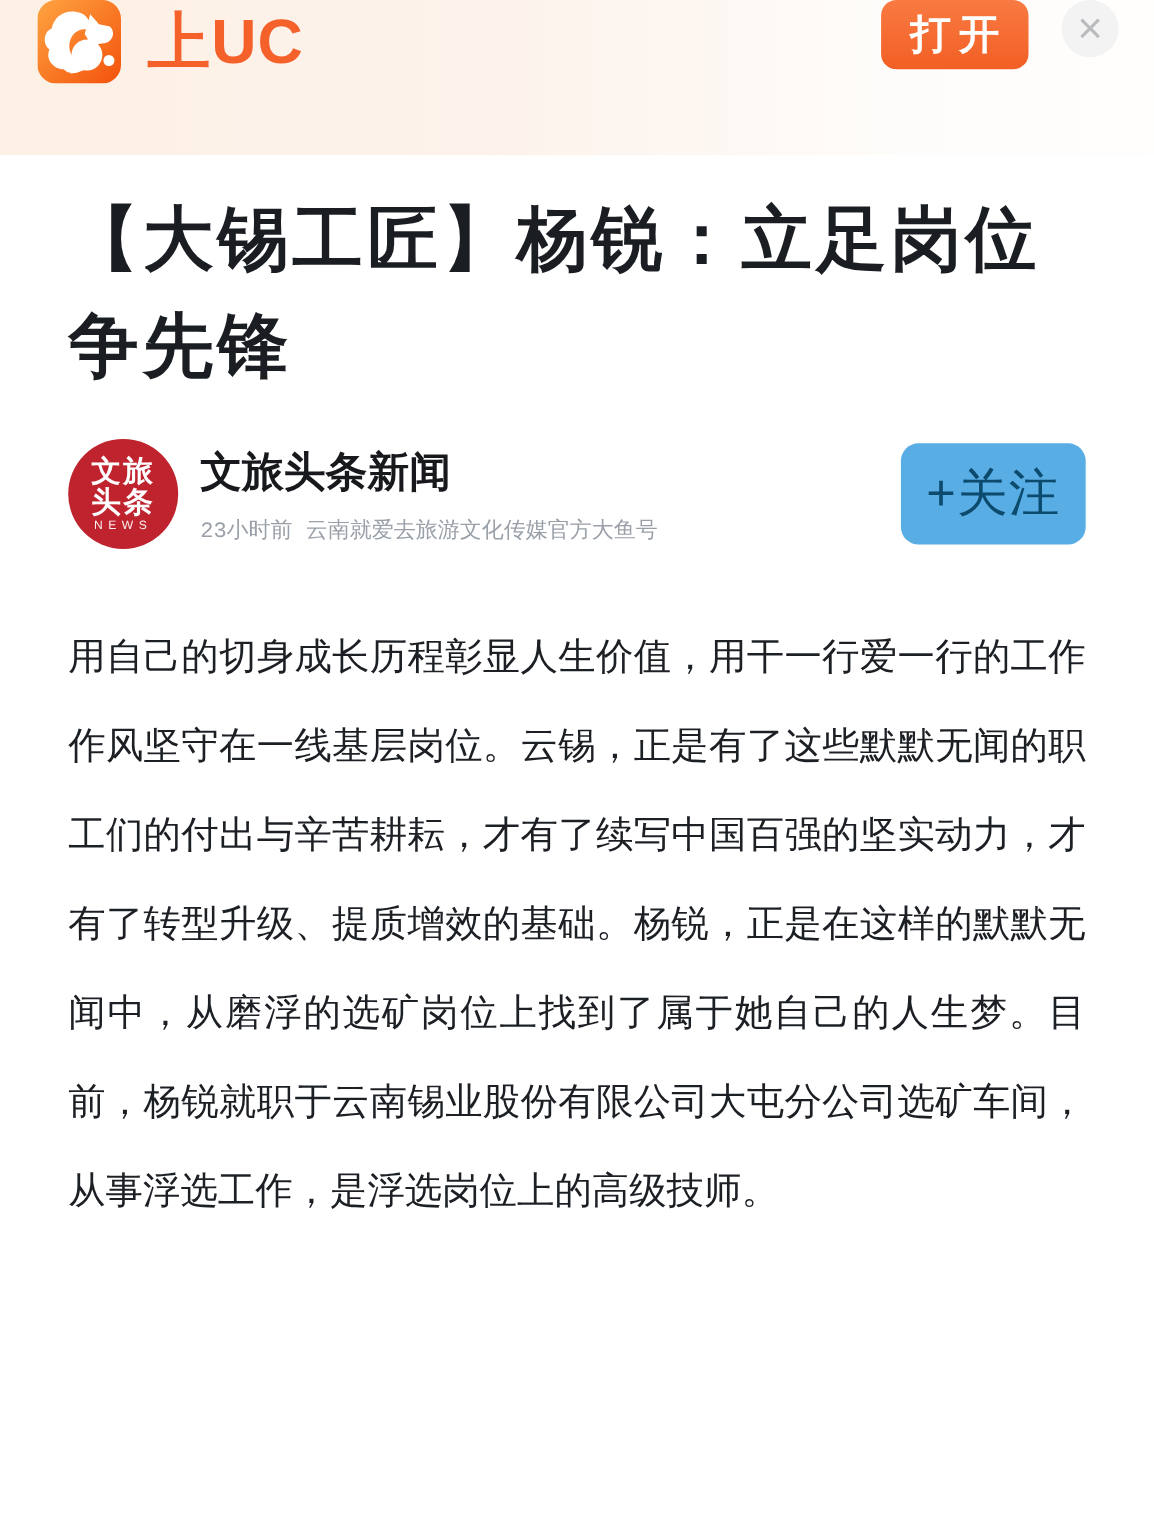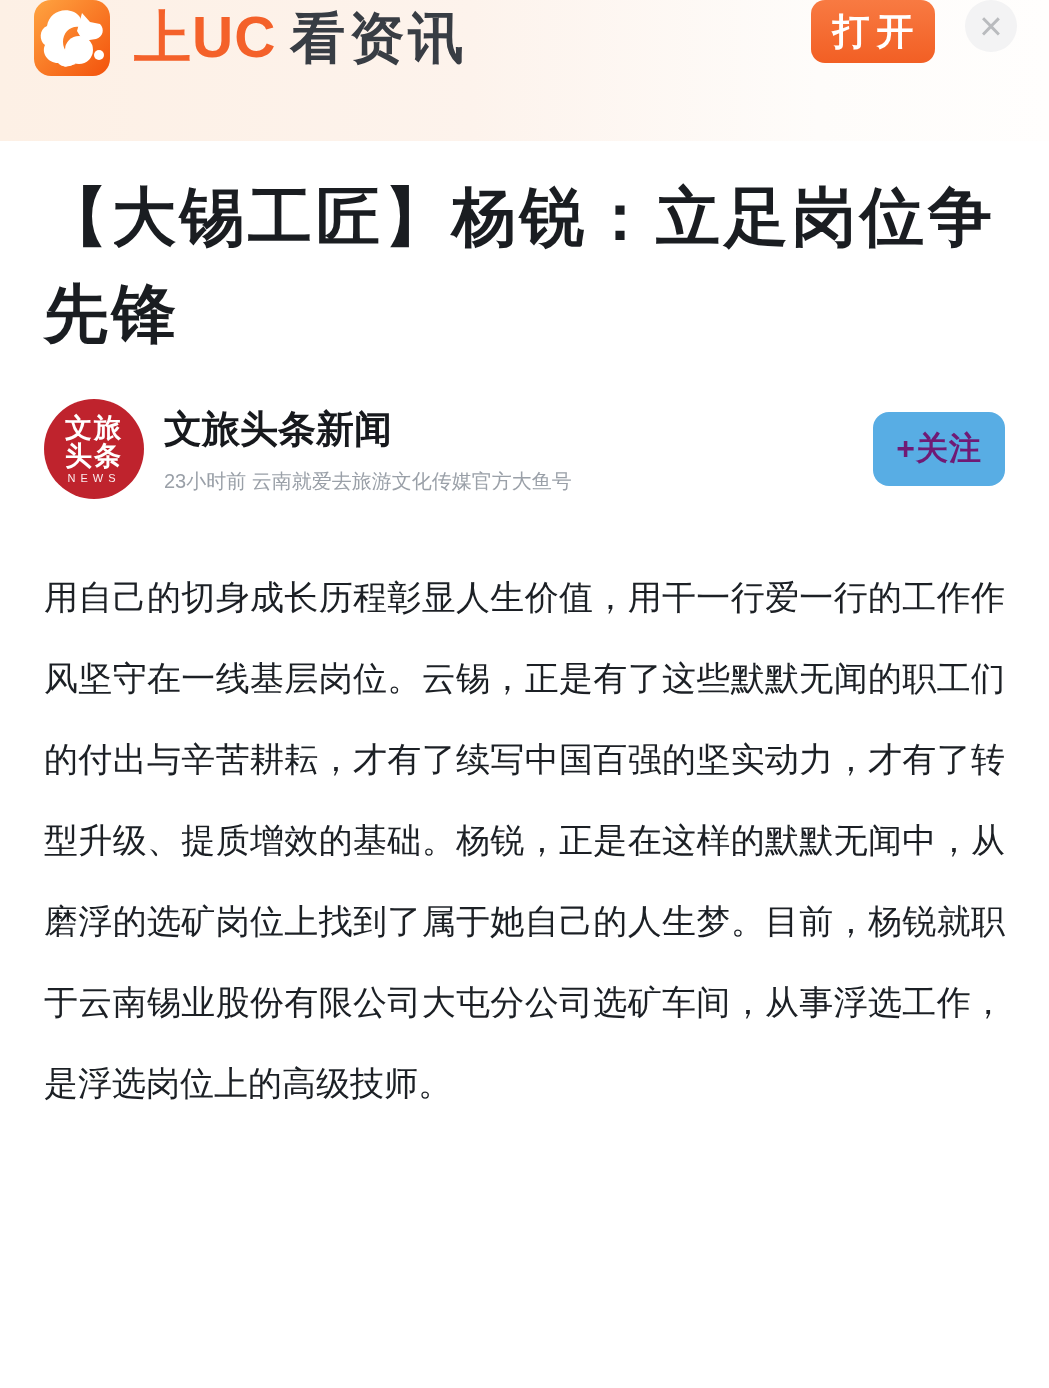--- a/index.html
+++ b/index.html
@@ -12,59 +12,59 @@
     display:flex; 
     padding:0 32px 0 34px;
     background:linear-gradient(90deg,#fdf0e5 0%,#fdf3ec 45%,#fefcfa 78%,#fffefd 100%);
   }
   .uc-logo { width:76px; height:76px; flex:0 0 auto; }
   .brand { margin-left:24px; display:flex; align-items:baseline; white-space:nowrap; }
   .brand-primary { color:#f4612a; font-size:57px; font-weight:800; letter-spacing:1px; }
   .brand-secondary { color:#383d44; font-size:55px; font-weight:600; margin-left:14px; letter-spacing:4px; }
   .banner-spacer { flex:1 1 auto; }
   .open-btn {
-    width:124px; height:63px; border:none; border-radius:14px;
+    width:134px; height:63px; border:none; border-radius:14px;
     background:linear-gradient(180deg,#f87a42 0%,#f25f24 100%);
     color:#ffffff; font-size:37px; font-weight:700; letter-spacing:7px;
     display:flex; align-items:center; justify-content:center;
     padding-left:7px; cursor:pointer;
     font-family:"Liberation Sans","DejaVu Sans",sans-serif;
   }
   .close-btn {
     width:52px; height:52px; border-radius:50%;
     background:#f3f3f4; color:#b9bbbe;
     margin-left:30px; flex:0 0 auto;
     display:flex; align-items:center; justify-content:center;
     font-size:40px; line-height:1; cursor:pointer; user-select:none;
   }
 
   
-  .article { padding:0 44px; }
+  .article { padding:0 62px; }
   .title {
     margin-top:28px;
     font-size:64px; line-height:97px; letter-spacing:4px;
     font-weight:800; color:#1a1d21;
   }
 
   .author-row { margin-top:36px; display:flex; align-items:center; }
   .avatar {
     width:100px; height:100px; border-radius:50%;
     background:#bf232d; color:#ffffff; flex:0 0 auto;
     display:flex; flex-direction:column; align-items:center; justify-content:center;
     cursor:pointer;
   }
   .avatar-cn { font-size:27px; font-weight:700; line-height:28px; letter-spacing:2px; }
   .avatar-news { font-size:11px; letter-spacing:5px; margin-top:2px; opacity:.92; }
-  .author-info { margin-left:20px; min-width:0; }
+  .author-info { margin-left:20px; min-width:0;font-family:Liberation Mono, monospace; }
   .author-name { font-size:38px; font-weight:700; color:#17191d; cursor:pointer; }
   .author-meta { margin-top:13px; font-size:20px; color:#9aa0a8; white-space:nowrap; }
   .follow-btn {
     margin-left:auto; flex:0 0 auto;
-    background:#58ade4; color:#701a75; border:none; border-radius:16px;
-    font-size:32px; font-weight:700; letter-spacing:1px;
+    background:#58ade4; color:#0c4a6e; border:none; border-radius:16px;
+    font-size:46px; font-weight:400; letter-spacing:1px;
     padding:15px 23px; cursor:pointer;
     font-family:"Liberation Sans","DejaVu Sans",sans-serif;
   }
 
   .body-text {
     margin-top:58px;
     font-size:34px; line-height:81px;
     color:#1c2025; text-align:justify;
   }
 </style>
@@ -83,21 +83,20 @@
       <rect width="76" height="76" rx="17" fill="url(#ucg)"></rect>
       <path fill="#ffffff" d="M40 12 C27 7 15 14 13 26 C5 29 5 41 11 45 C7 53 14 63 24 63 C29 69 41 67 44 59 C35 57 29 50 29 42 C29 32 37 25 46 27 C49 20 46 15 40 12 Z"></path>
       <path fill="#ffffff" d="M43 31 L48 13 L56 22 L66 24 C71 29 69 37 62 39 L49 41 Z"></path>
       <circle cx="45" cy="50" r="14" fill="#ffffff"></circle>
       <path fill="#ffffff" d="M36 60 L30 67 L42 64 Z"></path>
       <circle cx="65" cy="55" r="5" fill="#ffffff"></circle>
     </svg>
   </span>
   <span class="brand">
     <span class="brand-primary">上UC</span>
-    <span class="brand-secondary">看资讯</span>
   </span>
   <span class="banner-spacer"></span>
   <button class="open-btn">打开</button>
   <span class="close-btn">
     <span>×</span>
   </span>
 </div>
 
 <div class="article">
 

